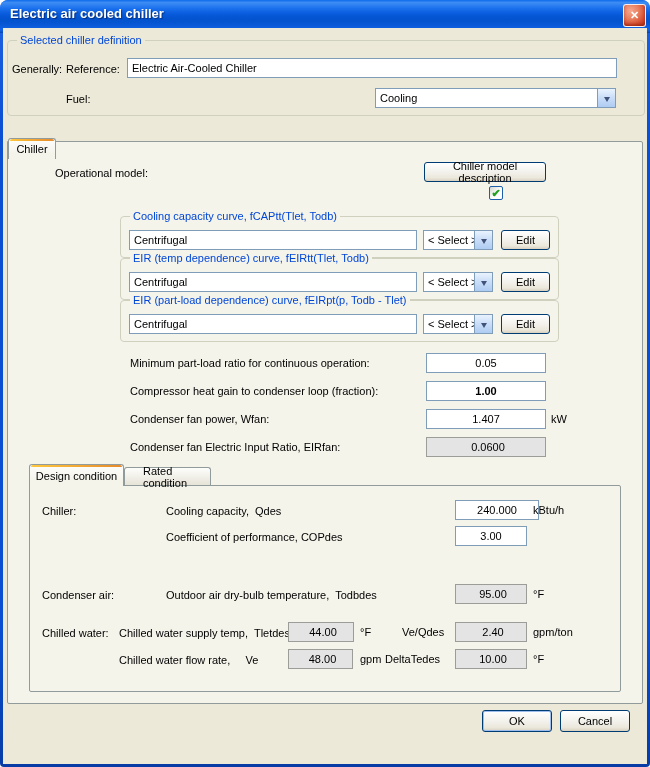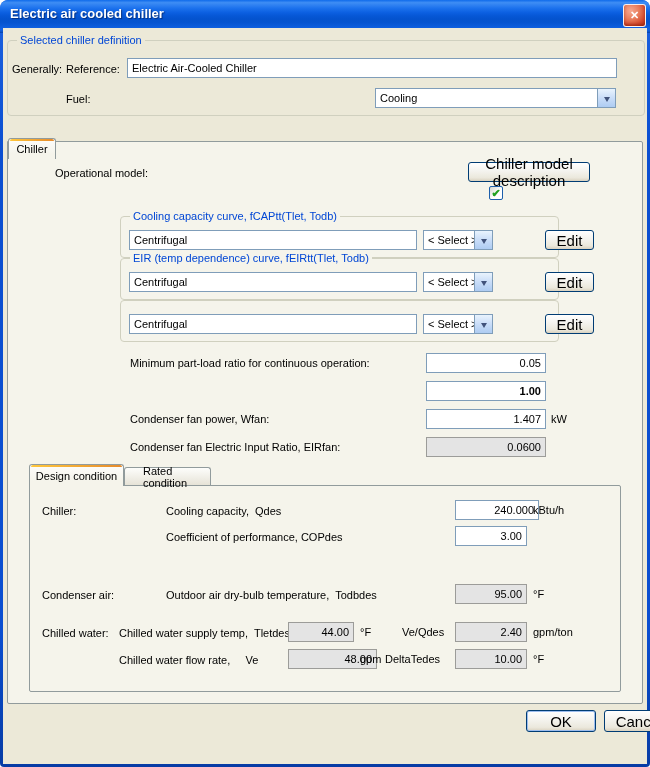--- a/index.html
+++ b/index.html
@@ -46,42 +46,42 @@
   .gb-label{
     position:absolute;top:-7px;left:9px;padding:0 3px;
     color:#0046D5;white-space:nowrap;line-height:13px;background:#ECE9D8;
   }
   .gb-label.panel-bg{background:#F5F4EB;}
   .xp-input{
     position:absolute;height:20px;border:1px solid #7F9DB9;background:#fff;
     font-family:"Liberation Sans",sans-serif;font-size:11px;color:#000;
     padding:0 4px;outline:none;box-sizing:border-box;
   }
-  .xp-input.num{text-align:right;}
+  .xp-input.num{text-align:center;}
   .xp-input.ro{background:#E4E4E4;border:1px solid #9C9C99;padding-left:8px;}
   .xp-combo{
     position:absolute;height:20px;background:#fff;border:1px solid #7F9DB9;
     display:flex;align-items:center;box-sizing:border-box;cursor:default;
   }
   .combo-val{flex:1;padding:0 4px;white-space:nowrap;overflow:hidden;}
   .combo-arrow{
     width:17px;height:100%;flex:0 0 17px;border-left:1px solid #7F9DB9;
     background:linear-gradient(180deg,#E9F3FD,#C9DDF8 50%,#AECCF2);
     display:flex;align-items:center;justify-content:center;
   }
   .combo-arrow::after{
     content:"";border-left:3px solid transparent;border-right:3px solid transparent;
     border-top:5px solid #41537B;transform:translateY(1px);
   }
   .xp-btn{
     position:absolute;border:1px solid #003C74;border-radius:3px;
     background:linear-gradient(180deg,#FFFFFF 0%,#F4F3EE 45%,#EBE8DC 82%,#D9D1BF 100%);
-    font-family:"Liberation Sans",sans-serif;font-size:15px;color:#000;
+    font-family:"Liberation Sans",sans-serif;font-size:11px;color:#000;
     display:flex;align-items:center;justify-content:center;cursor:default;
-    box-sizing:border-box;padding:0;margin-left:44px;
+    box-sizing:border-box;padding:0;
   }
   .xp-btn.default{box-shadow:inset 0 0 0 1px #9CBDEE;}
   .xp-check{
     position:absolute;width:14px;height:14px;box-sizing:border-box;
     border:1px solid #1D5FAB;border-radius:2px;
     background:linear-gradient(135deg,#D5D5CE,#FFFFFF 55%);
     display:flex;align-items:center;justify-content:center;
     color:#21A121;font-weight:bold;font-size:11px;line-height:11px;cursor:default;
   }
   .tab{
@@ -153,31 +153,33 @@
     <span class="gb-label panel-bg">EIR (temp dependence) curve, fEIRtt(Tlet, Todb)</span>
     <input type="text" class="xp-input" style="left: 8px; top: 13px; width: 288px;" value="Centrifugal">
     <div class="xp-combo" style="left:302px;top:13px;width:70px;">
       <span class="combo-val">&lt; Select &gt;</span>
       <span class="combo-arrow"></span>
     </div>
     <button class="xp-btn" style="left:380px;top:13px;width:49px;height:20px;">Edit</button>
   </div>
 
   <div class="groupbox" style="left:120px;top:300px;width:437px;height:40px;">
+    <span class="gb-label panel-bg">EIR (part-load dependence) curve, fEIRpt(p, Todb - Tlet)</span>
     <input type="text" class="xp-input" style="left: 8px; top: 13px; width: 288px;" value="Centrifugal">
     <div class="xp-combo" style="left:302px;top:13px;width:70px;">
       <span class="combo-val">&lt; Select &gt;</span>
       <span class="combo-arrow"></span>
     </div>
     <button class="xp-btn" style="left:380px;top:13px;width:49px;height:20px;">Edit</button>
   </div>
 
   <span class="lbl" style="left:130px;top:357px;">Minimum part-load ratio for continuous operation:</span>
   <input type="text" class="xp-input num" style="left: 426px; top: 353px; width: 120px;" value="0.05">
 
+  <span class="lbl" style="left:130px;top:385px;">Compressor heat gain to condenser loop (fraction):</span>
   <input type="text" class="xp-input num" style="left: 426px; top: 381px; width: 120px; font-weight: bold;" value="1.00">
 
   <span class="lbl" style="left:130px;top:413px;">Condenser fan power, Wfan:</span>
   <input type="text" class="xp-input num" style="left: 426px; top: 409px; width: 120px;" value="1.407">
   <span class="lbl" style="left:551px;top:413px;">kW</span>
 
   <span class="lbl" style="left:130px;top:441px;">Condenser fan Electric Input Ratio, EIRfan:</span>
   <input type="text" readonly="" class="xp-input num ro" style="left: 426px; top: 437px; width: 120px;" value="0.0600">
 
   <div class="tabpanel" style="left:29px;top:485px;width:592px;height:207px;"></div>
@@ -203,21 +205,21 @@
 
   <span class="lbl" style="left:42px;top:627px;">Chilled water:</span>
   <span class="lbl" style="left:119px;top:627px;">Chilled water supply temp,  Tletdes</span>
   <input type="text" readonly="" class="xp-input num ro" style="left: 288px; top: 622px; width: 66px;" value="44.00">
   <span class="lbl" style="left:360px;top:626px;">°F</span>
   <span class="lbl" style="left:402px;top:626px;">Ve/Qdes</span>
   <input type="text" readonly="" class="xp-input num ro" style="left: 455px; top: 622px; width: 72px;" value="2.40">
   <span class="lbl" style="left:533px;top:626px;">gpm/ton</span>
 
   <span class="lbl" style="left:119px;top:654px;">Chilled water flow rate,     Ve</span>
-  <input type="text" readonly="" class="xp-input num ro" style="left: 288px; top: 649px; width: 89px;" value="48.00">
+  <input type="text" readonly="" class="xp-input num ro" style="left: 288px; top: 649px; width: 65px;" value="48.00">
   <span class="lbl" style="left:360px;top:653px;">gpm</span>
   <span class="lbl" style="left:385px;top:653px;">DeltaTedes</span>
   <input type="text" readonly="" class="xp-input num ro" style="left: 455px; top: 649px; width: 72px;" value="10.00">
   <span class="lbl" style="left:533px;top:653px;">°F</span>
 
   <button class="xp-btn default" style="left:482px;top:710px;width:70px;height:22px;">OK</button>
   <button class="xp-btn" style="left:560px;top:710px;width:70px;height:22px;">Cancel</button>
 
 </div>
 

